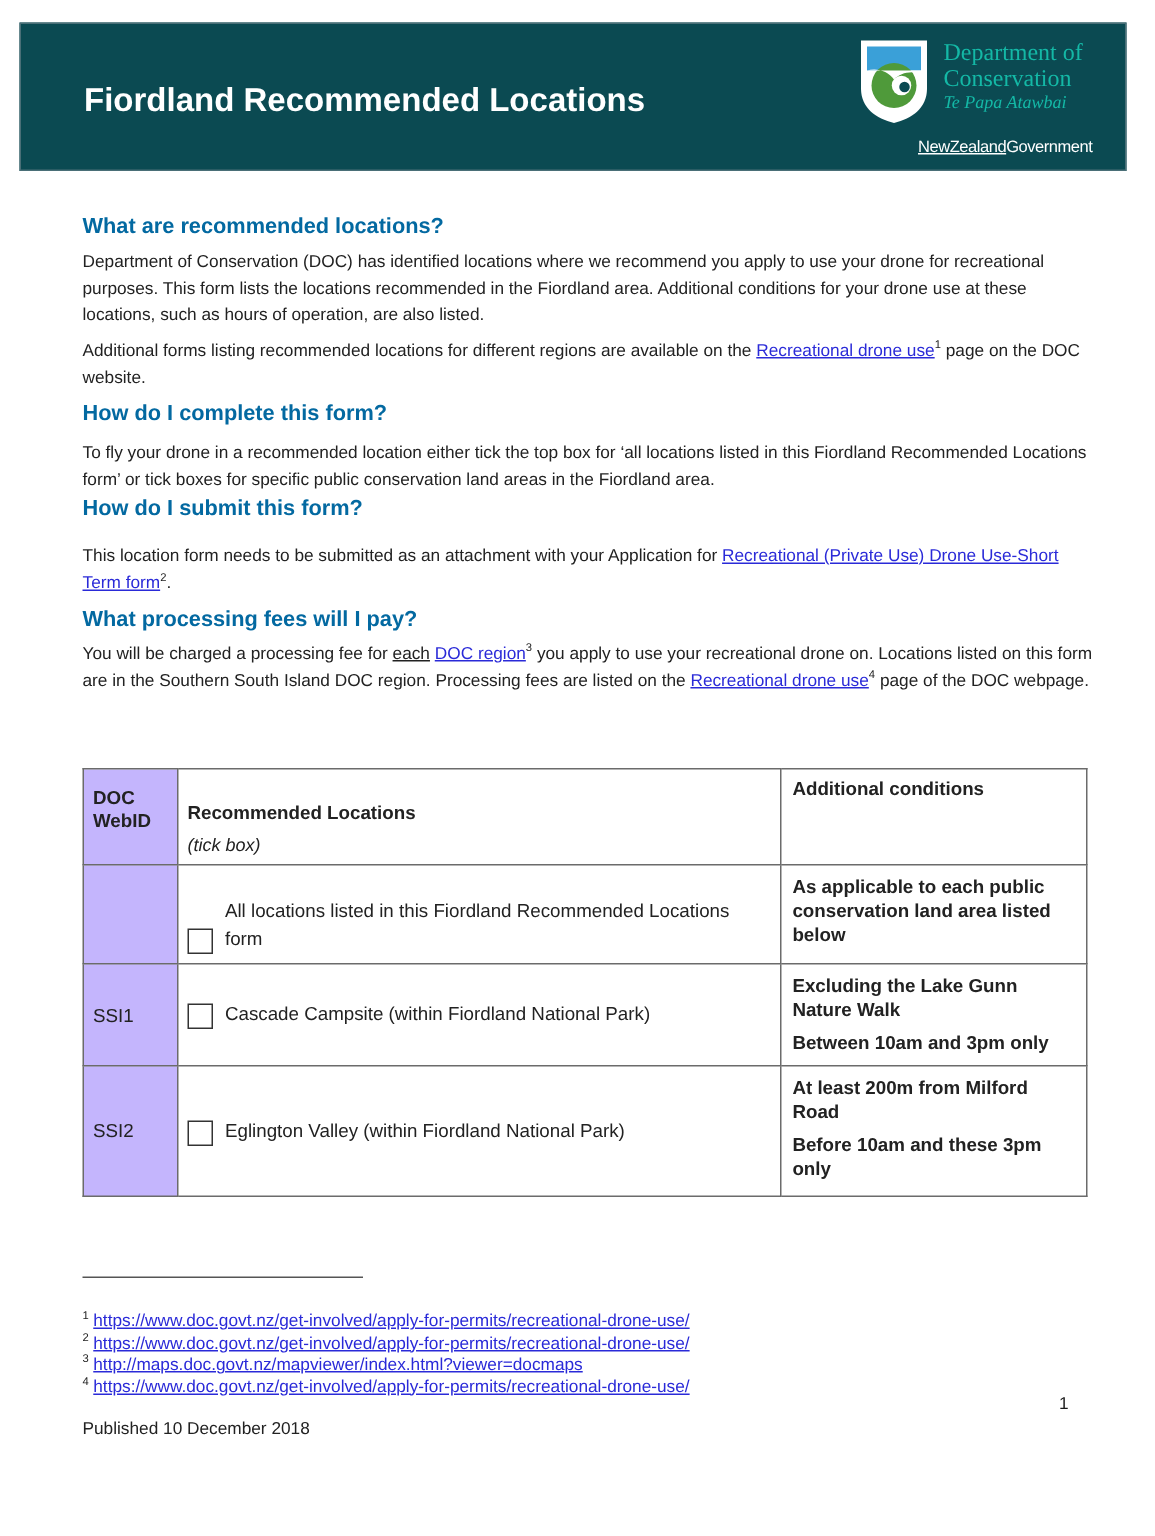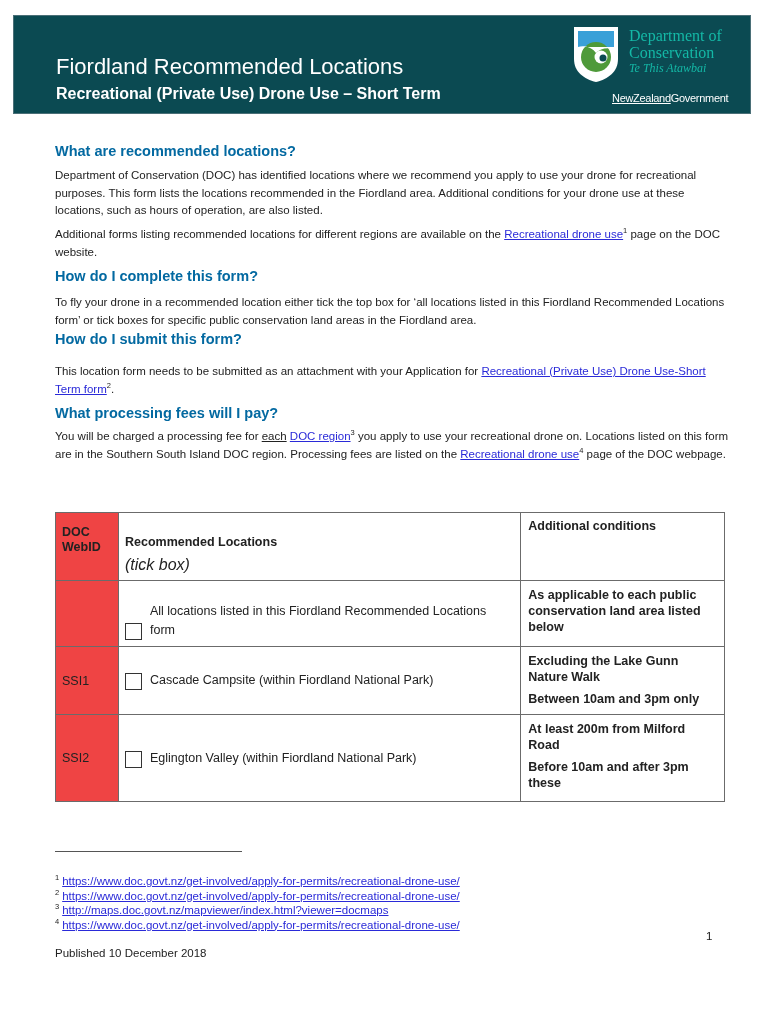--- a/index.html
+++ b/index.html
@@ -5,21 +5,21 @@
   * { box-sizing: border-box; margin: 0; padding: 0; }
   html, body { width: 770px; height: 1024px; background: #ffffff; overflow: hidden; }
   body { font-family: "Liberation Sans", sans-serif; color: #1a1a1a; position: relative; }
 
   .banner {
     position: absolute; left: 13px; top: 15px; width: 738px; height: 99px;
     background: #0b4a52; border: 1px solid #4a6f77;
   }
   .banner .title {
     position: absolute; left: 42px; top: 38px;
-    color: #ffffff; font-weight: normal; font-size: 22px; letter-spacing: 0px;
+    color: #ffffff; font-weight: bold; font-size: 22px; letter-spacing: 0px;
   }
   .banner .subtitle {
     position: absolute; left: 42px; top: 69px;
     color: #ffffff; font-weight: bold; font-size: 16px;
   }
   .logo-shield {
     position: absolute; left: 558px; top: 9px; width: 48px; height: 58px;
   }
   .logo-text {
     position: absolute; left: 615px; top: 11px; color: #14b8a6;
@@ -48,26 +48,26 @@
   .s4 { position: absolute; top: 405px; left: 55px; }
   .p5 { position: absolute; top: 428px; left: 55px; width: 675px; }
 
   table.loc {
     position: absolute; left: 55px; top: 512px; width: 670px;
     border-collapse: collapse; font-size: 12px; color: #222;
   }
   table.loc td, table.loc th {
     border: 1px solid #6b6b6b; vertical-align: top; text-align: left;
   }
-  .col-id { width: 63px; background: #ef4444; padding: 12px 6px 0 6px; }
+  .col-id { width: 63px; background: #c4b5fd; padding: 12px 6px 0 6px; }
   .col-loc { width: 403px; padding: 6px 6px; }
   .col-cond { width: 204px; padding: 6px 7px; }
   th.col-id { font-weight: bold; font-size: 12.5px; line-height: 15px; padding-top: 12px; }
   th .hdr { font-weight: bold; font-size: 12.5px; display: block; margin-top: 16px; }
-  th .hdr-sub { font-style: italic; font-weight: normal; font-size: 16px; display: block; margin-top: 7px; }
+  th .hdr-sub { font-style: italic; font-weight: normal; font-size: 12px; display: block; margin-top: 7px; }
   th.col-cond { vertical-align: middle; font-weight: bold; font-size: 12.5px; }
   tr.h { height: 53px; }
   tr.r0 { height: 62px; }
   tr.r1 { height: 68px; }
   tr.r2 { height: 87px; }
   tr.r3 { height: 42px; }
   .id-cell { vertical-align: middle !important; padding-top: 0 !important; font-size: 12.5px; }
   .loc-line { display: flex; align-items: flex-end; }
   .cbox {
     display: inline-block; width: 17px; height: 17px; border: 1px solid #333; background: #fff;
@@ -81,36 +81,35 @@
   .footnotes { position: absolute; left: 55px; top: 874px; font-size: 11.5px; line-height: 14.5px; }
   .footnotes .fn sup { font-size: 7.5px; margin-right: 3px; color: #222; }
   .pageno { position: absolute; left: 706px; top: 930px; font-size: 11.5px; }
   .published { position: absolute; left: 55px; top: 947px; font-size: 11.5px; color: #222; }
 </style>
 </head>
 <body>
 
 <div class="banner">
   <div class="title">Fiordland Recommended Locations</div>
-  <div class="subtitle">Recreational (Private Use) Drone Use – Short Term</div>
 
   <svg class="logo-shield" viewBox="0 0 48 58">
     <path d="M2 2 H46 V34 C46 47 36 54 24 57 C12 54 2 47 2 34 Z" fill="#ffffff"></path>
     <path d="M6 6 H42 V33 C42 44 34 50 24 53 C14 50 6 44 6 33 Z" fill="#ffffff"></path>
     <path d="M6 6 H42 V22 H6 Z" fill="#3aa0d8"></path>
     <circle cx="24" cy="32" r="15" fill="#4f9a3a"></circle>
     <path d="M6 22 H42 V24 C34 22 28 24 24 28 C20 22 12 20 6 22 Z" fill="#ffffff"></path>
     <circle cx="29" cy="32" r="6.5" fill="#ffffff"></circle>
     <circle cx="31" cy="33" r="3.5" fill="#0b4a52"></circle>
   </svg>
 
   <div class="logo-text">
     <span class="l1">Department of</span>
     <span class="l2">Conservation</span>
-    <span class="l3">Te This Atawbai</span>
+    <span class="l3">Te Papa Atawbai</span>
   </div>
   <div class="nzgov">
     <span class="nz">NewZealand</span><span>Government</span>
   </div>
 </div>
 
 <h2 class="s1">What are recommended locations?</h2>
 <p class="p1">Department of Conservation (DOC) has identified locations where we recommend you apply to use your drone for recreational purposes. This form lists the locations recommended in the Fiordland area. Additional conditions for your drone use at these locations, such as hours of operation, are also listed.</p>
 <p class="p2"><span>Additional forms listing recommended locations for different regions are available on the </span><a class="link">Recreational drone use</a><sup>1</sup><span> page on the DOC website.</span></p>
 
@@ -164,21 +163,21 @@
   <tr class="r2">
     <td class="col-id id-cell">SSI2</td>
     <td class="col-loc" style="vertical-align:middle;">
       <div class="loc-line">
         <span class="cbox"></span>
         <span class="loc-text">Eglington Valley (within Fiordland National Park)</span>
       </div>
     </td>
     <td class="col-cond">
       <div class="cond">At least 200m from Milford Road</div>
-      <div class="cond">Before 10am and after 3pm these</div>
+      <div class="cond">Before 10am and these 3pm only</div>
     </td>
   </tr>
 
 </tbody>
   </table>
 
 <div class="fn-rule"></div>
 <div class="footnotes">
   <div class="fn"><sup>1</sup><a class="link">https://www.doc.govt.nz/get-involved/apply-for-permits/recreational-drone-use/</a></div>
   <div class="fn"><sup>2</sup><a class="link">https://www.doc.govt.nz/get-involved/apply-for-permits/recreational-drone-use/</a></div>

